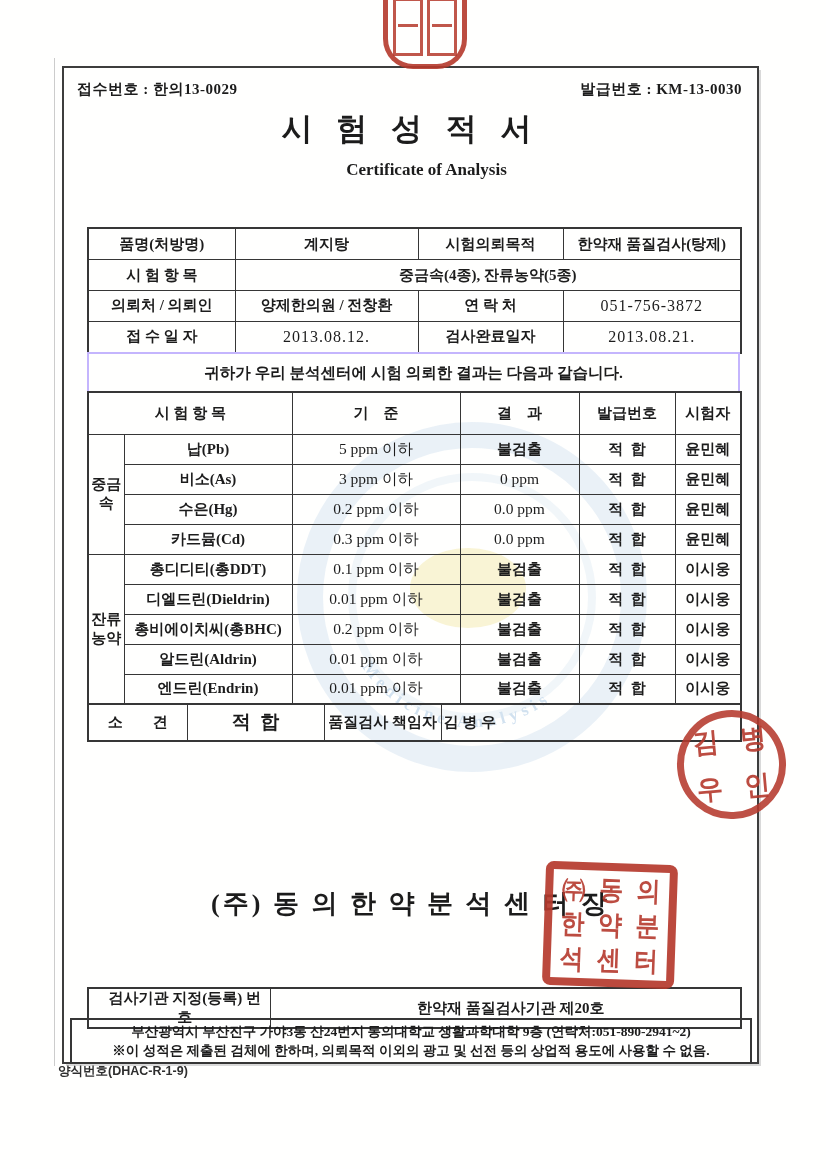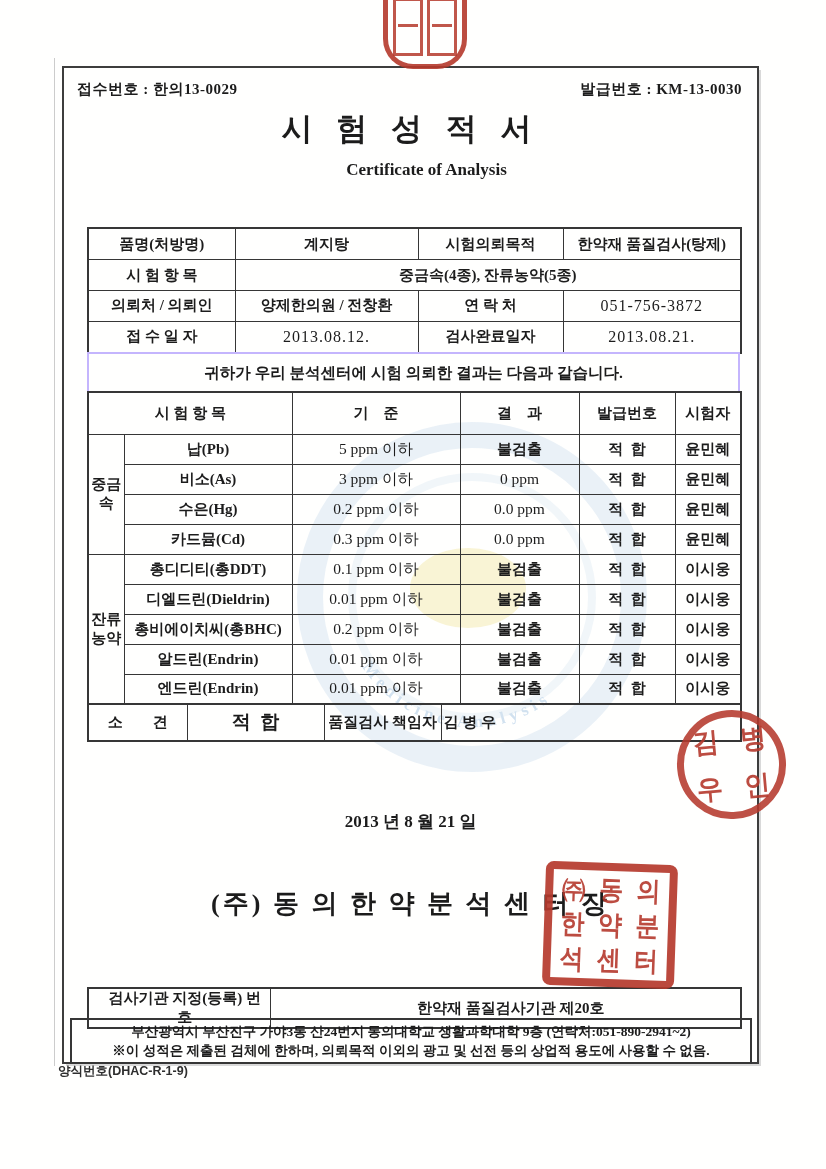--- a/index.html
+++ b/index.html
@@ -197,21 +197,21 @@
           <td class="b">이시웅</td>
         </tr>
         <tr style="height:30px">
           <td class="b">총비에이치씨(총BHC)</td>
           <td class="std">0.2 ppm 이하</td>
           <td class="b">불검출</td>
           <td class="b">적  합</td>
           <td class="b">이시웅</td>
         </tr>
         <tr style="height:30px">
-          <td class="b">알드린(Endrin)</td>
+          <td class="b">알드린(Aldrin)</td>
           <td class="std">0.01 ppm 이하</td>
           <td class="b">불검출</td>
           <td class="b">적  합</td>
           <td class="b">이시웅</td>
         </tr>
         <tr style="height:30px">
           <td class="b">엔드린(Endrin)</td>
           <td class="std">0.01 ppm 이하</td>
           <td class="b">불검출</td>
           <td class="b">적  합</td>
@@ -238,21 +238,20 @@
         </table>
     </div>
 
     <div class="round-seal">
       <span>김</span>
       <span>병</span>
       <span>우</span>
       <span>인</span>
     </div>
 
-    <div style="position:absolute; left:0; top:742px; width:100%; text-align:center; font-size:17px; font-weight:bold;">2013 년   8 월   21 일</div>
 
     <div style="position:absolute; left:0; top:818px; width:100%; text-align:center; font-size:26px; font-weight:bold; letter-spacing:3px; white-space:pre-wrap;">(주) 동 의 한 약 분 석 센 터 장</div>
 
     <div class="square-seal">
       <span>㈜</span>
       <span>동</span>
       <span>의</span>
       <span>한</span>
       <span>약</span>
       <span>분</span>

